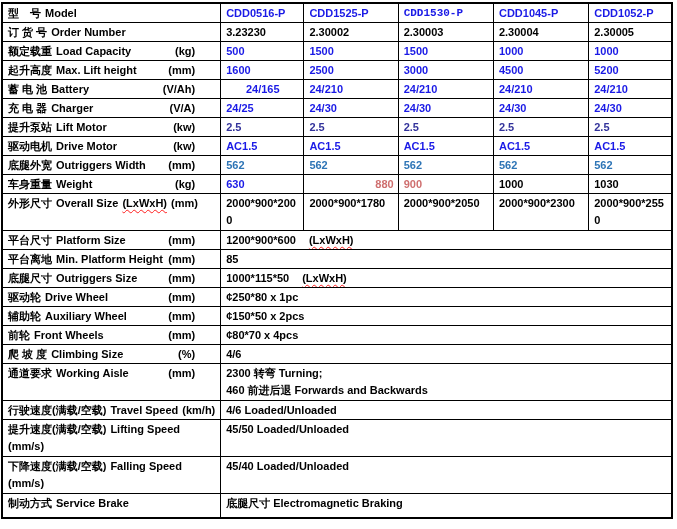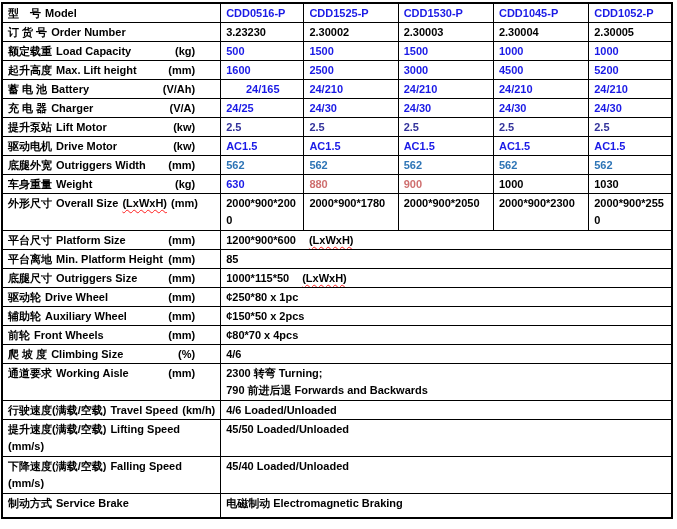--- a/index.html
+++ b/index.html
@@ -48,21 +48,21 @@
     <tbody id="tbody">
         <tr>
           <td class="label-cell">
             <div class="label-line">
               <span class="zh">型　号</span>
               <span>Model</span>
             </div>
           </td>
           <td style="color: rgb(26, 26, 230); margin-top: 24px;">CDD0516-P</td>
           <td style="color: rgb(26, 26, 230);">CDD1525-P</td>
-          <td style="color: rgb(26, 26, 230);">CDD1530-P</td>
+          <td style="color: rgb(26, 26, 230); font-family: Liberation Mono, monospace;">CDD1530-P</td>
           <td style="color: rgb(26, 26, 230); margin-top: 35px;">CDD1045-P</td>
           <td style="color: rgb(26, 26, 230);">CDD1052-P</td>
         </tr>
         <tr>
           <td class="label-cell">
             <div class="label-line">
               <span class="zh">订 货 号</span>
               <span>Order Number</span>
             </div>
           </td>
@@ -172,21 +172,21 @@
         </tr>
         <tr>
           <td class="label-cell">
             <div class="label-line">
               <span class="zh">车身重量</span>
               <span>Weight</span>
               <span class="unit-right">(kg)</span>
             </div>
           </td>
           <td style="color: rgb(26, 26, 230); margin-top: 36px;">630</td>
-          <td style="color: rgb(207, 111, 111);">880</td>
+          <td style="color: rgb(207, 111, 111); text-align: right;">880</td>
           <td style="color: rgb(207, 111, 111);">900</td>
           <td>1000</td>
           <td>1030</td>
         </tr>
         <tr class="tall">
           <td class="label-cell">
             <div class="label-line">
               <span class="zh">外形尺寸</span>
               <span>Overall Size</span>
               <span class="squig inline-gap">(LxWxH)</span>
@@ -270,21 +270,21 @@
           <td colspan="5"><span>4/6</span></td>
         </tr>
         <tr class="tall">
           <td class="label-cell">
             <div class="label-line">
               <span class="zh">通道要求</span>
               <span>Working Aisle</span>
               <span class="unit-right">(mm)</span>
             </div>
           </td>
-          <td colspan="5"><span>2300 转弯 Turning;</span><br><span>790 前进后退 Forwards and Backwards</span></td>
+          <td colspan="5"><span>2300 转弯 Turning;</span><br><span>460 前进后退 Forwards and Backwards</span></td>
         </tr>
         <tr>
           <td class="label-cell">
             <div class="label-line">
               <span class="zh">行驶速度(满载/空载)</span>
               <span>Travel Speed</span>
               <span class="inline-gap">(km/h)</span>
             </div>
           </td>
           <td colspan="5"><span>4/6 Loaded/Unloaded</span></td>
@@ -309,17 +309,17 @@
           </td>
           <td colspan="5"><span>45/40 Loaded/Unloaded</span></td>
         </tr>
         <tr>
           <td class="label-cell">
             <div class="label-line">
               <span class="zh">制动方式</span>
               <span>Service Brake</span>
             </div>
           </td>
-          <td colspan="5"><span>电磁制动 Electromagnetic Braking</span></td>
+          <td colspan="5"><span>底腿尺寸 Electromagnetic Braking</span></td>
         </tr>
       </tbody>
   </table>
 </div>
 
 </body></html>

